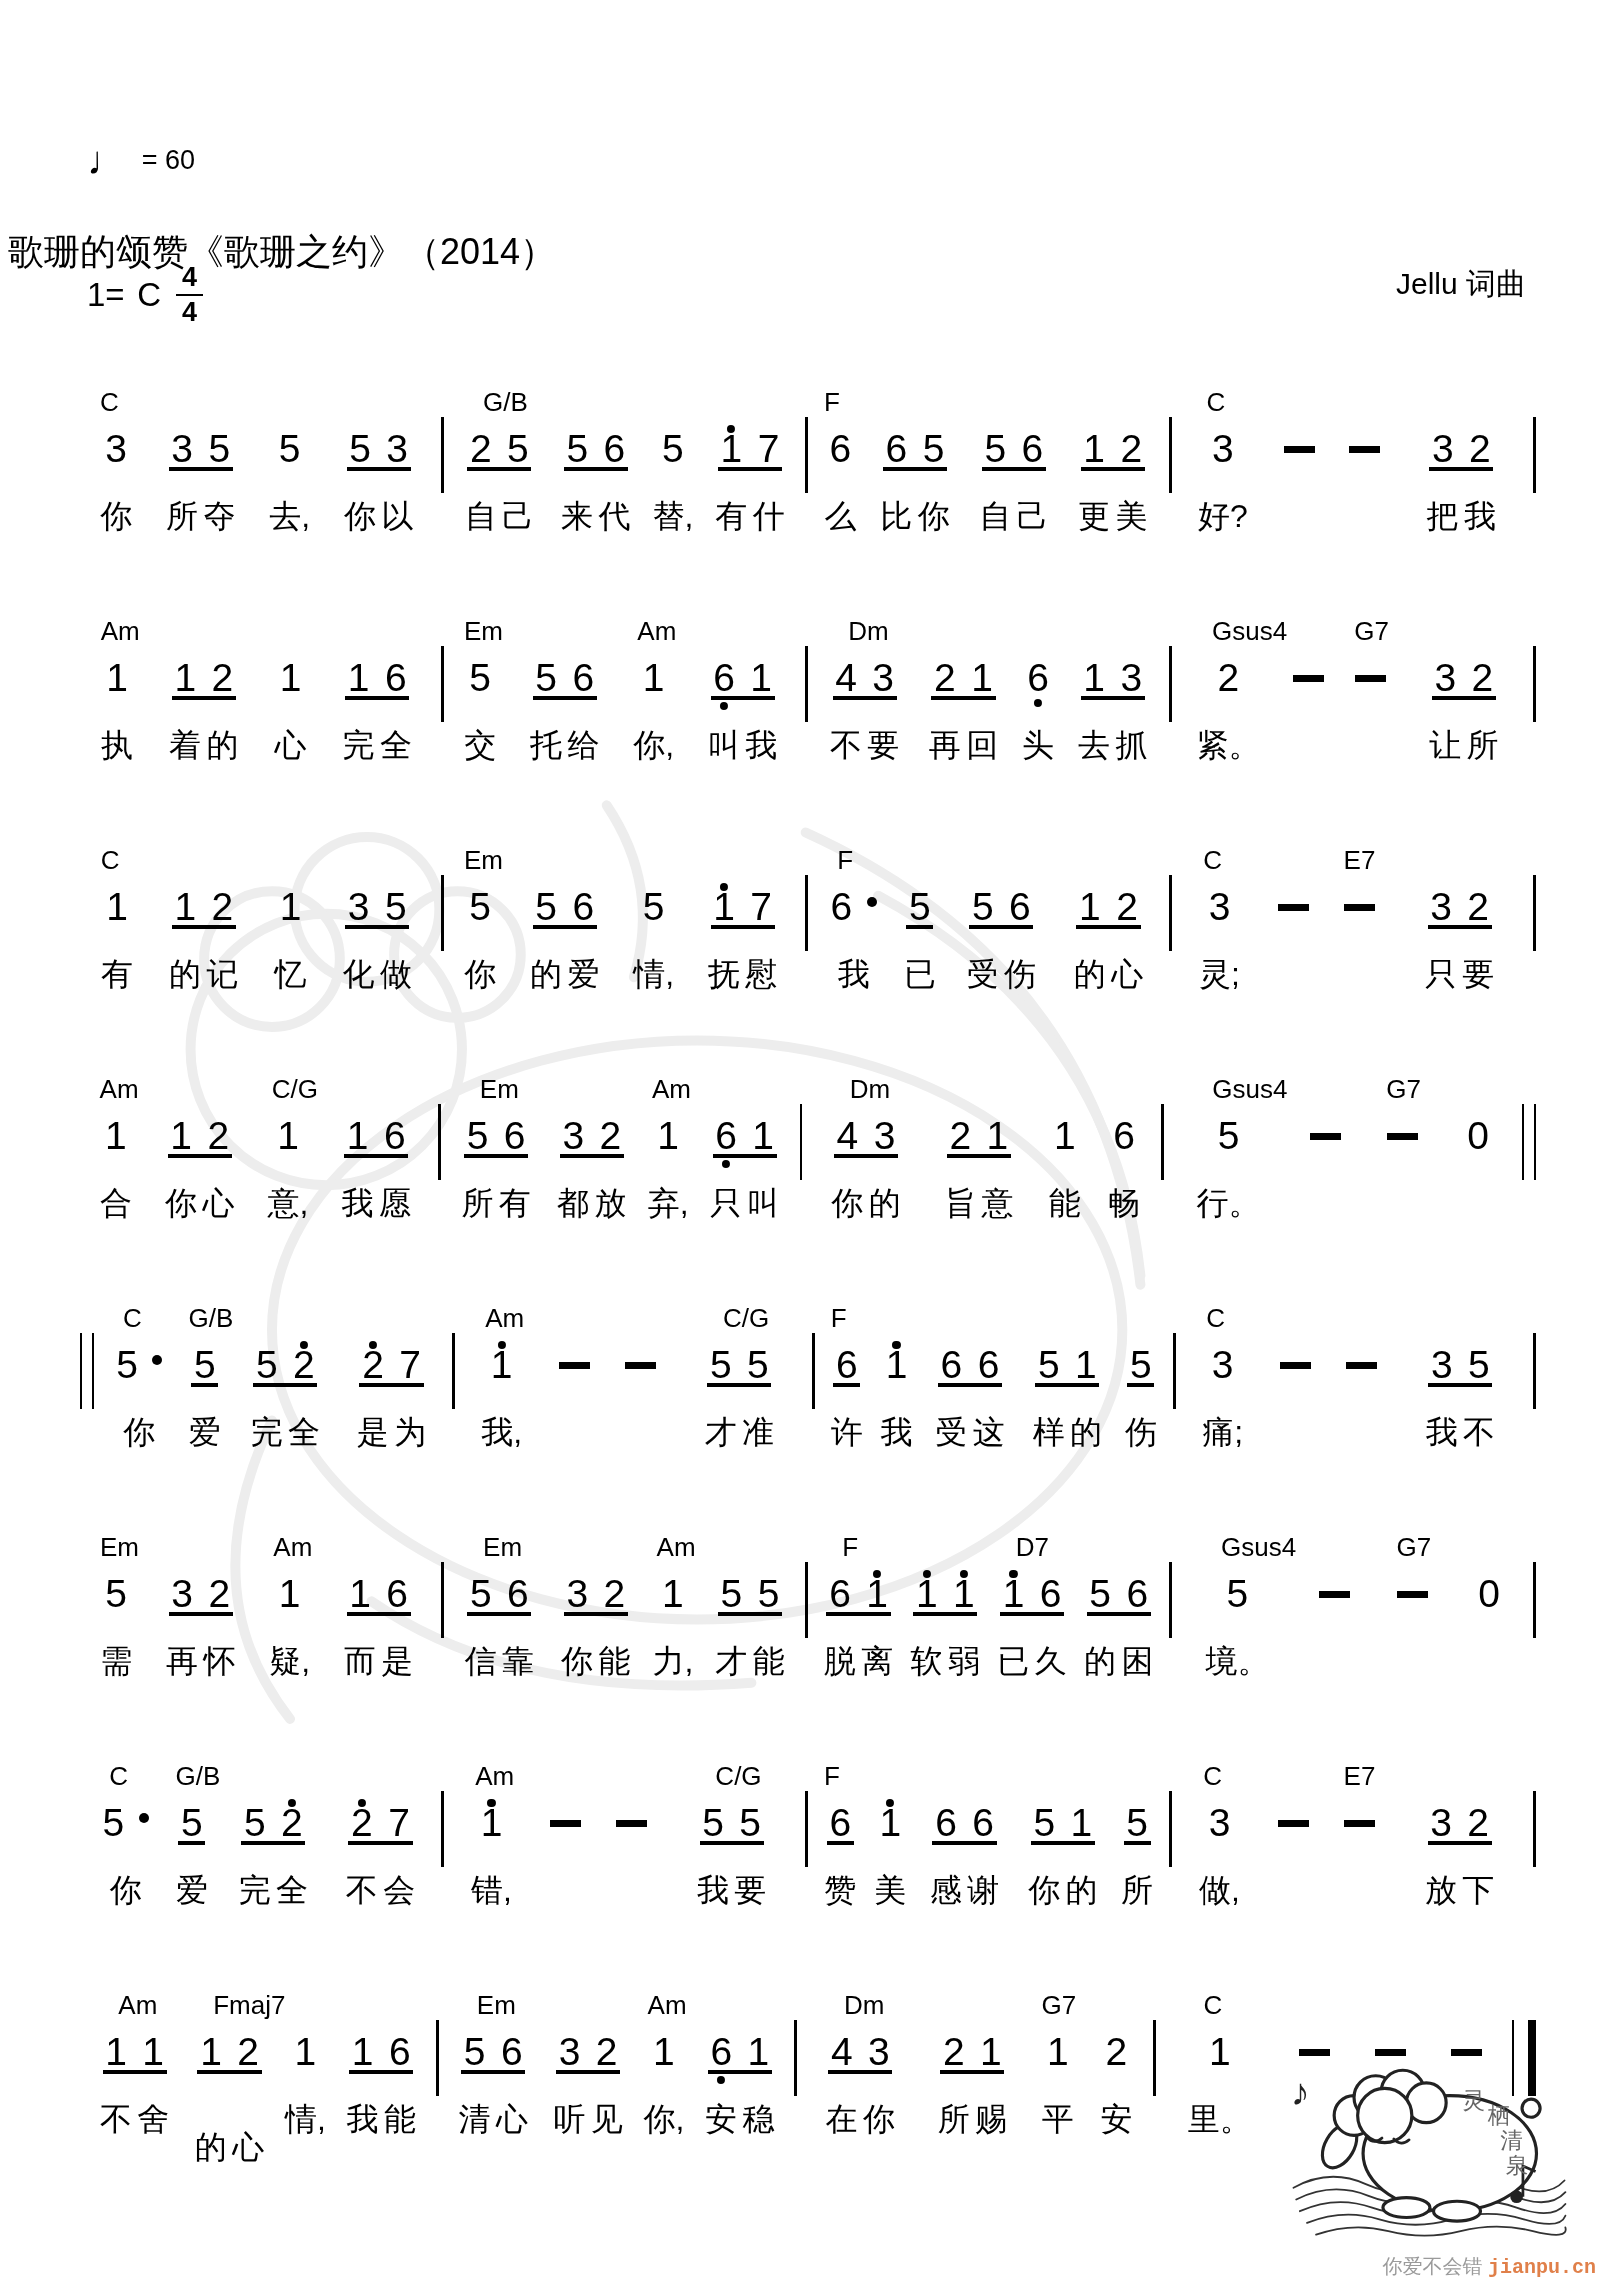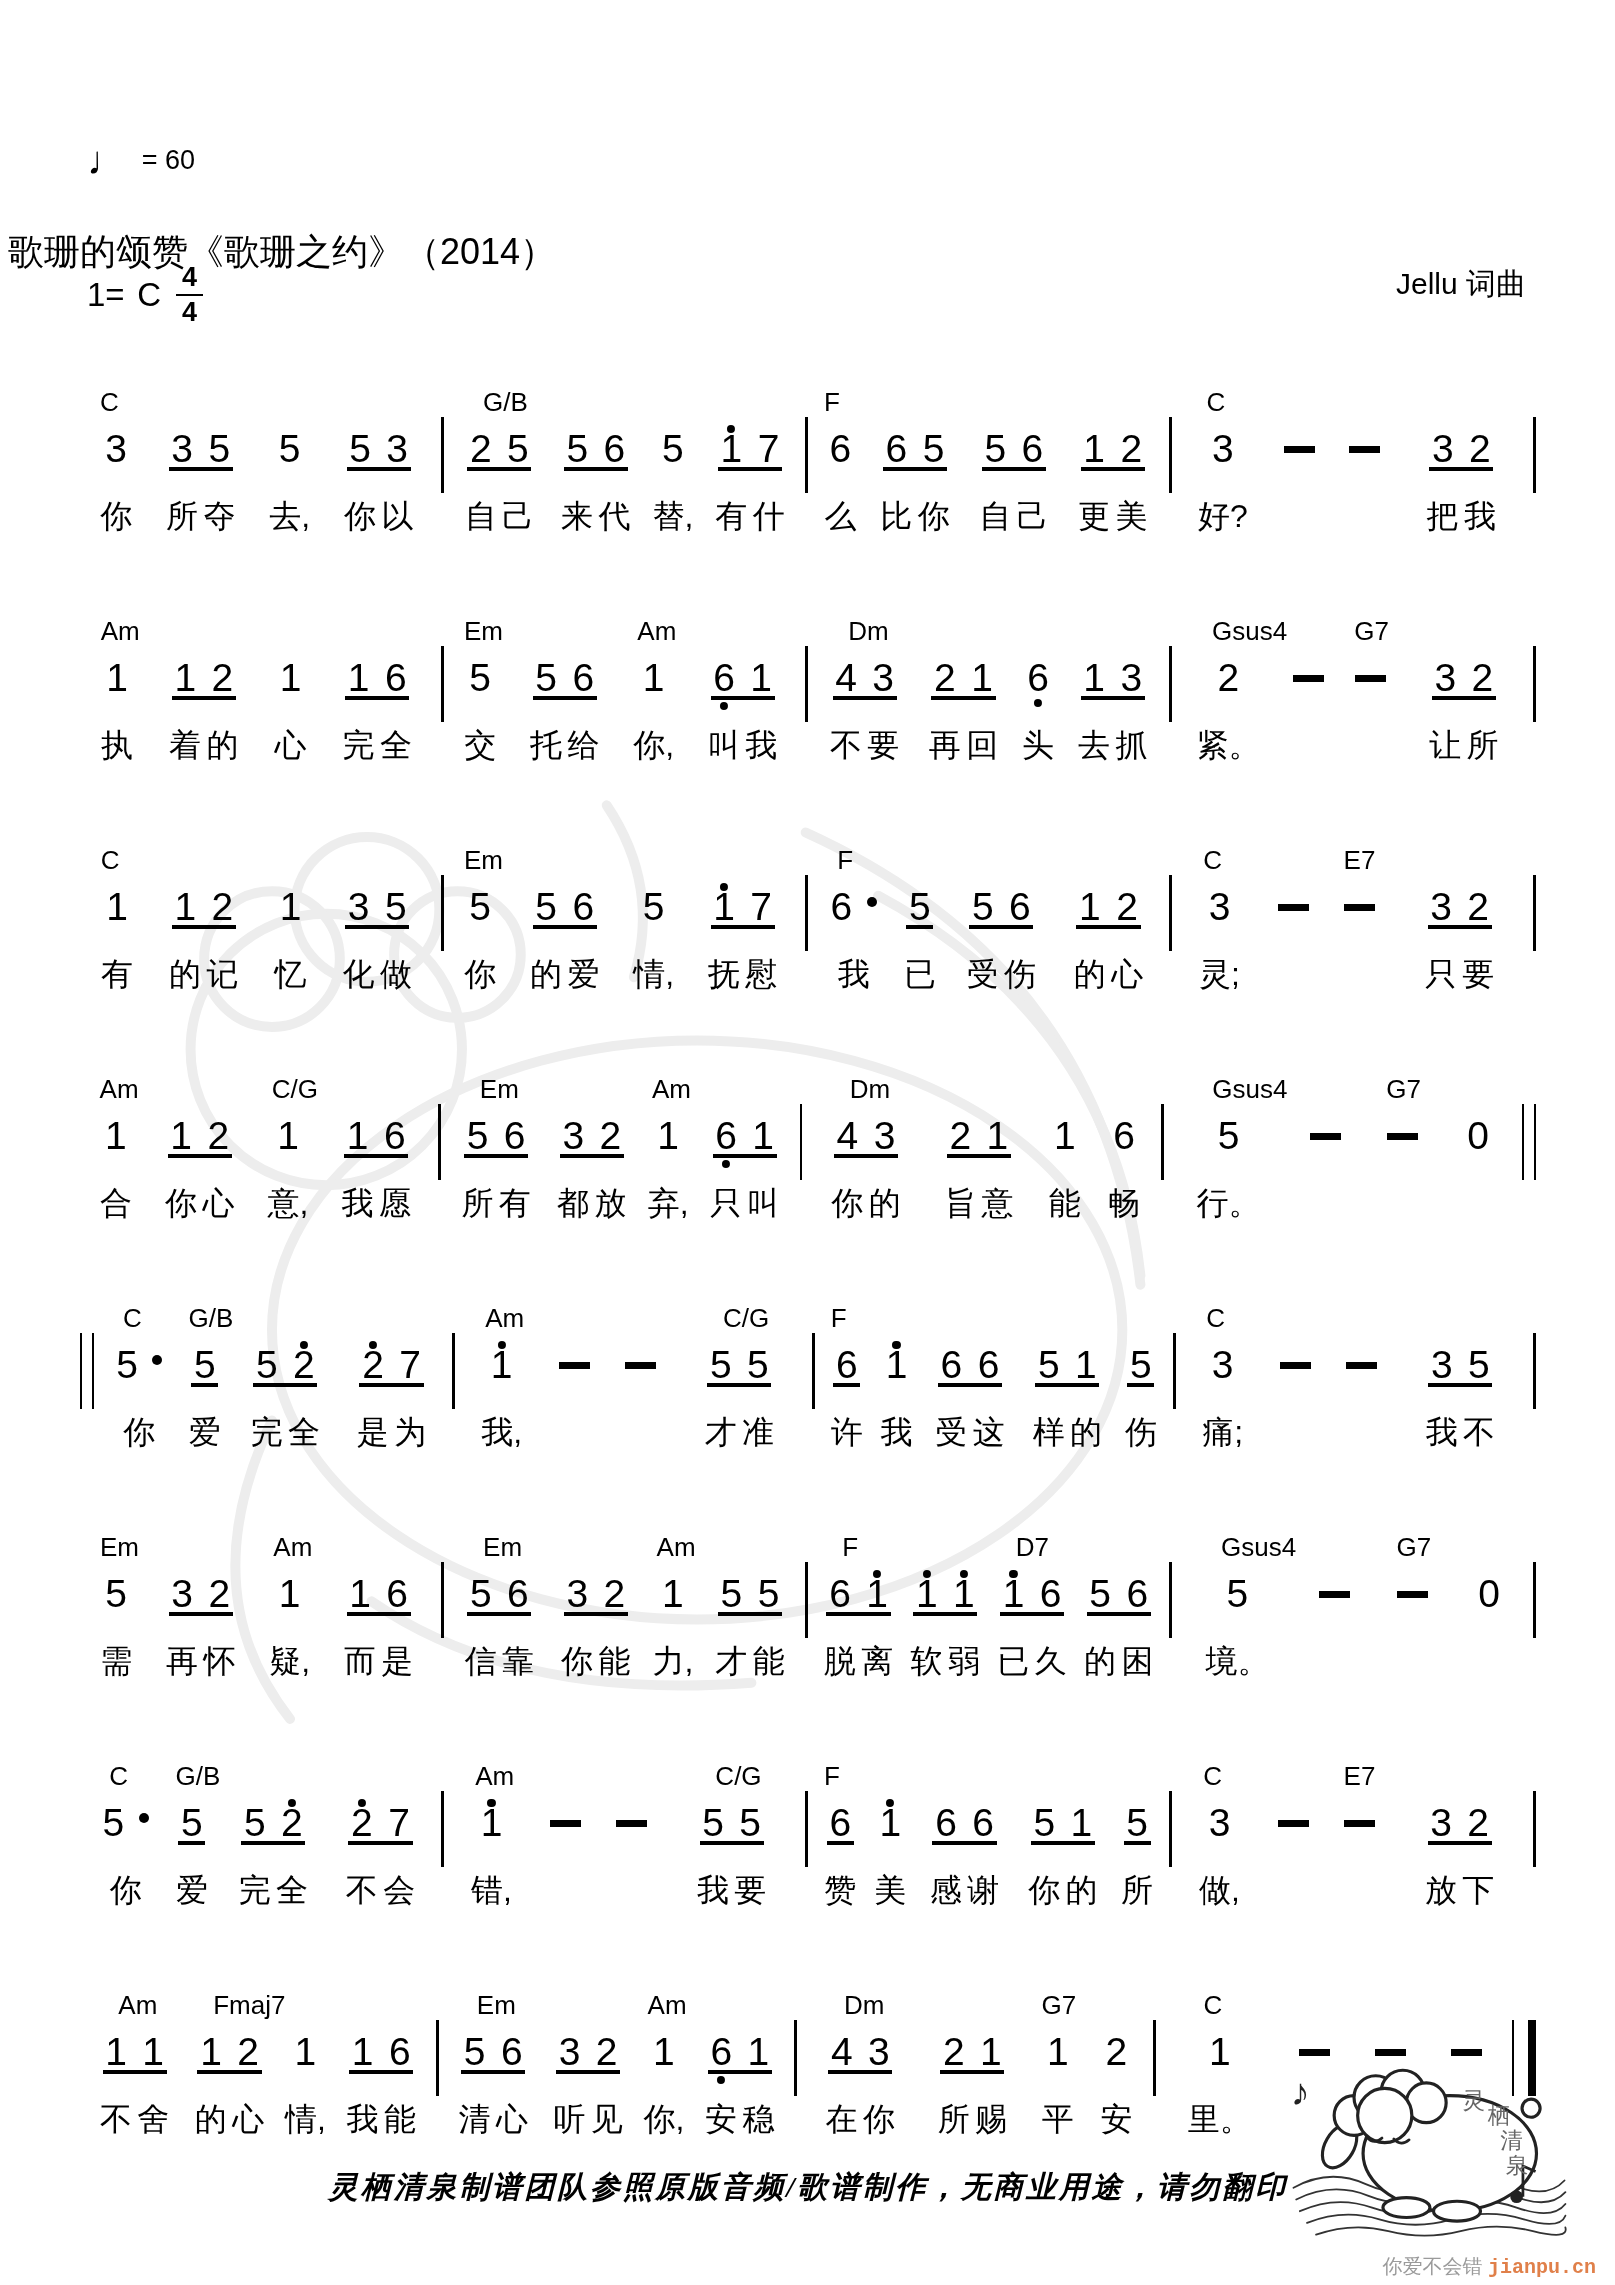--- a/index.html
+++ b/index.html
@@ -1315,21 +1315,21 @@
               <div class="chord">Am</div>
               <div class="grp u">
                 <span class="nt">1</span>
                 <span class="nt">1</span>
               </div>
               <div class="lyr">
                 <span>不</span>
                 <span>舍</span>
               </div>
             </div>
-            <div class="mcell" style="flex-grow: 16;">
+            <div class="mcell" style="flex-grow: 16; gap: 28px;">
               <div class="chord">Fmaj7</div>
               <div class="grp u">
                 <span class="nt">1</span>
                 <span class="nt">2</span>
               </div>
               <div class="lyr">
                 <span>的</span>
                 <span>心</span>
               </div>
             </div>
@@ -1475,21 +1475,20 @@
               </div>
             </div>
           </div>
           <div class="mcell barcell">
             <div class="barline final"></div>
           </div>
         </div>
       </div>
     </div>
 
-  <div class="footer">灵栖清泉制谱团队参照原版音频/歌谱制作，无商业用途，请勿翻印</div>
 
   <svg class="logo" width="280" height="210" viewBox="0 0 310 232">
     <g stroke="#333" stroke-width="2" fill="none" stroke-linecap="round">
       <path d="M5,150 q40,-22 80,-4 t80,0 t80,0 t60,-4"></path>
       <path d="M8,163 q40,-20 80,-4 t80,0 t80,0 t58,-4"></path>
       <path d="M12,176 q40,-18 80,-4 t80,0 t80,0 t54,-4"></path>
       <path d="M20,189 q40,-16 80,-4 t80,0 t80,0 t46,-4"></path>
       <path d="M30,202 q40,-14 80,-4 t80,0 t80,0 t36,-4"></path>
     </g>
     <g fill="#ffffff" stroke="#222" stroke-width="3.5" stroke-linejoin="round">

